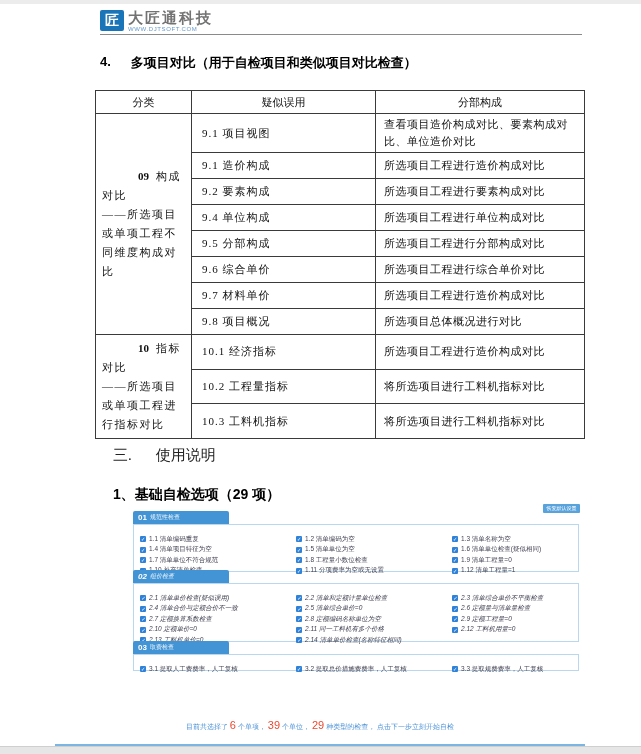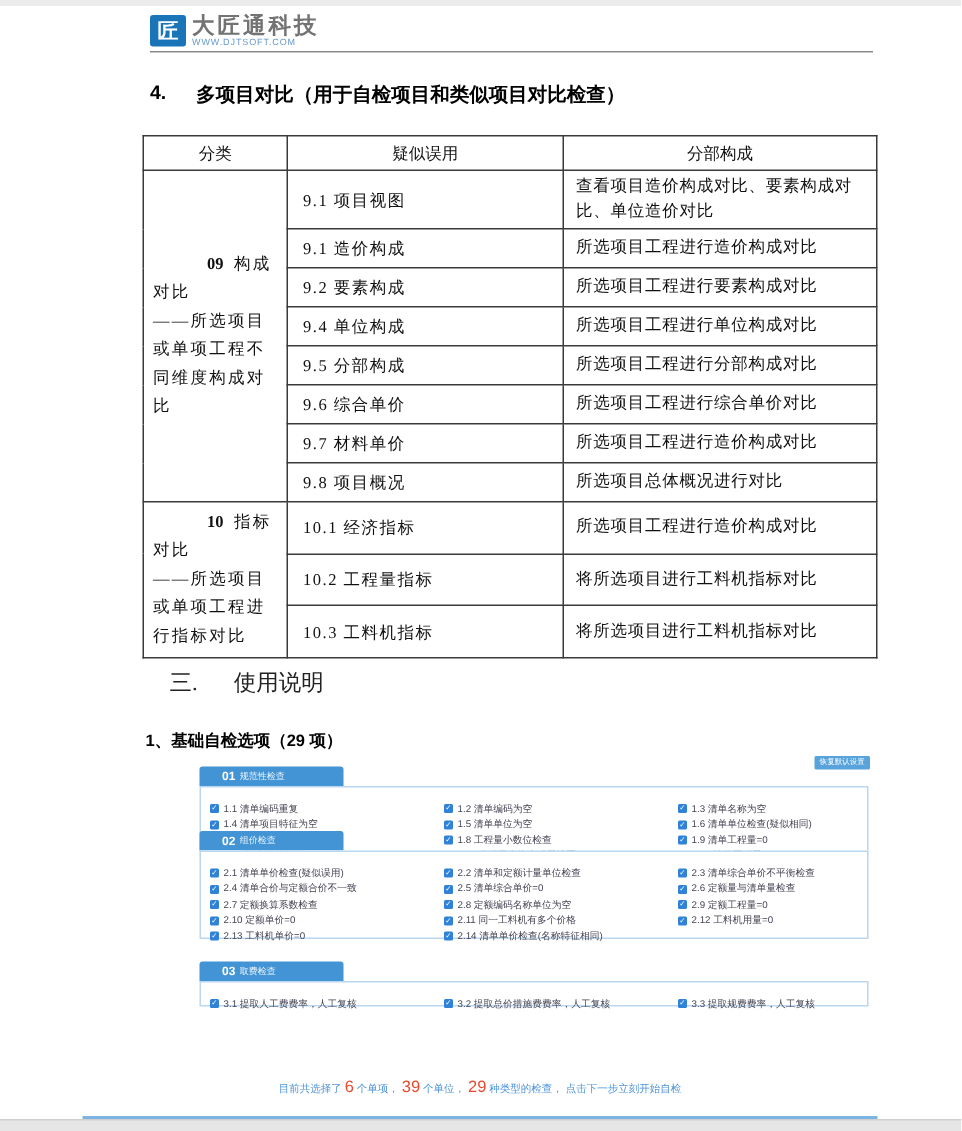--- a/index.html
+++ b/index.html
@@ -15,41 +15,41 @@
   .logo-mark{width:24px;height:21px;background:#1a74b8;color:#fff;font-size:14px;font-weight:bold;
     display:flex;align-items:center;justify-content:center;border-radius:2px;}
   .logo-name{font-size:15px;font-weight:bold;color:#737373;letter-spacing:2px;line-height:16px;}
   .logo-url{font-size:6px;color:#6699cc;letter-spacing:.6px;}
   .hr{position:absolute;left:100px;top:34px;width:482px;height:1px;background:#8a8a8a;}
 
   
   .h4{position:absolute;left:100px;top:54px;display:flex;gap:20px;font-weight:bold;font-size:13px;color:#000;}
   .h3{position:absolute;left:113px;top:446px;display:flex;gap:24px;font-size:15px;color:#222;
     font-family:"Liberation Serif",serif;}
-  .sub{position:absolute;left:97px;top:486px;font-weight:bold;font-size:11px;color:#000;}
+  .sub{position:absolute;left:113px;top:486px;font-weight:bold;font-size:14px;color:#000;}
 
   
   .doc-table{position:absolute;left:95px;top:90px;width:489px;border-collapse:collapse;table-layout:fixed;
     font-family:"Liberation Serif",serif;font-size:11px;color:#111;}
   .doc-table th,.doc-table td{border:1px solid #3a3a3a;}
   .doc-table th{font-weight:normal;height:20px;text-align:center;}
   .doc-table td.cat{vertical-align:middle;padding:4px 6px;line-height:19px;letter-spacing:1.5px;}
   .doc-table .catnum{font-weight:bold;letter-spacing:0;margin-left:36px;}
   .doc-table td.item{padding-left:10px;letter-spacing:1px;}
   .doc-table td.logic{padding:2px 8px;line-height:17px;letter-spacing:.5px;}
   .doc-table tr.std{height:26px;}
   .doc-table tr.tall{height:38px;}
 
   
   .resetbtn{position:absolute;left:543px;top:504px;width:37px;height:9px;background:#58a3dc;border:none;
     border-radius:1px;color:#fff;font-size:5px;line-height:9px;text-align:center;padding:0;}
   .sec{position:absolute;left:133px;width:446px;}
-  .sec0{top:511px;}.sec1{top:554px;}.sec2{top:641px;}
+  .sec0{top:511px;}.sec1{top:570px;font-style:italic;}.sec2{top:641px;}
   .stab{width:96px;height:13px;background:#4394d4;border-radius:2px 2px 0 0;display:flex;align-items:center;
-    padding-left:15px;gap:3px;box-sizing:border-box;}
+    padding-left:5px;gap:3px;box-sizing:border-box;}
   .stabnum{color:#fff;font-size:8px;font-weight:bold;}
   .stabname{color:#eaf4fc;font-size:6px;}
   .sbox{border:1px solid #b9d7ef;background:#fff;padding:2px 0 2px 6px;box-sizing:border-box;}
   .srow{display:grid;grid-template-columns:156px 156px 1fr;height:10.5px;align-items:center;}
   .cbitem{display:inline-flex;align-items:center;gap:3px;}
   .cbx{width:6px;height:6px;background:#2f82d8;color:#fff;font-size:5px;line-height:6px;text-align:center;
     border-radius:1px;display:inline-block;}
   .cbl{font-size:6.5px;color:#445;white-space:nowrap;}
   .bline{position:absolute;left:55px;top:744px;width:530px;height:2px;background:#7cb5e4;}
   .sfooter{position:absolute;left:55px;top:719px;width:530px;text-align:center;font-size:7px;color:#4f94d8;}

